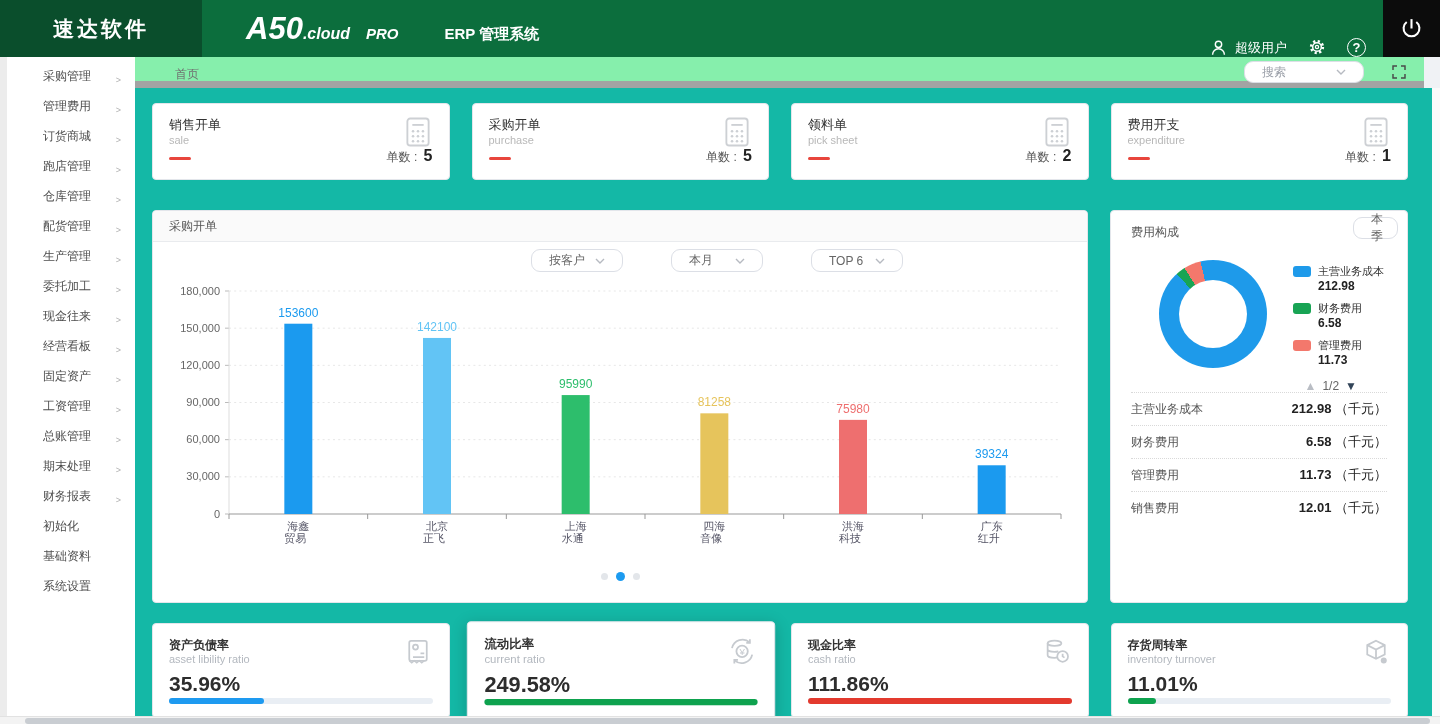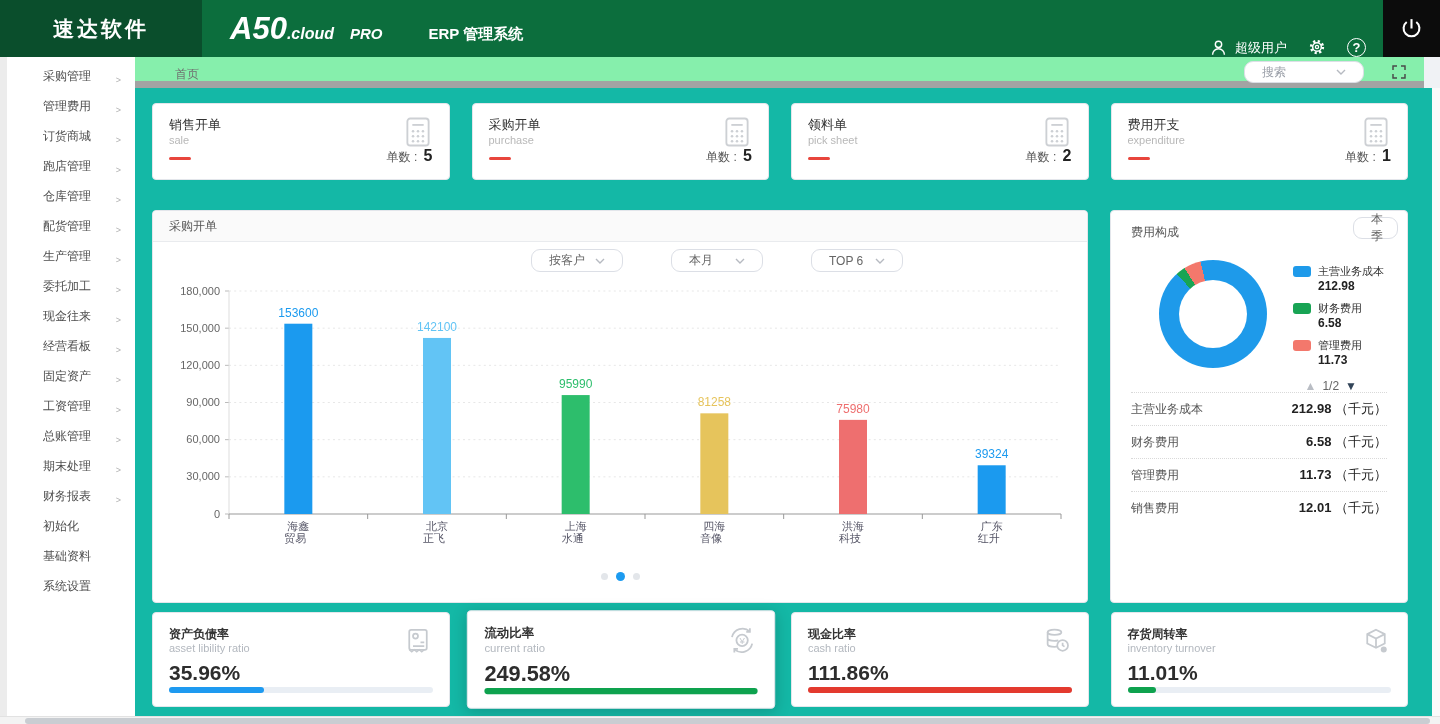--- a/index.html
+++ b/index.html
@@ -2,21 +2,21 @@
 <html><head>
 <meta charset="utf-8">
 <style>
   *{margin:0;padding:0;box-sizing:border-box}
   body{width:1440px;height:724px;font-family:"Liberation Sans","DejaVu Sans",sans-serif;background:#f0f2f5;overflow:hidden;position:relative}
   svg{display:block}
   
   #header{position:absolute;top:0;left:0;width:1440px;height:57px;background:#0c6e3d;display:flex;align-items:center;z-index:10}
   .logo-block{width:202px;height:100%;background:#0a4e2c;display:flex;align-items:center;justify-content:center}
   .logo-text{color:#fff;font-size:21px;font-weight:bold;letter-spacing:3px}
-  .brand{display:flex;align-items:baseline;color:#fff;margin-left:28px}
+  .brand{display:flex;align-items:baseline;color:#fff;margin-left:44px}
   .b-a50{font-size:31px;font-weight:bold;font-style:italic;line-height:1}
   .b-cloud{font-size:16px;font-weight:bold;font-style:italic}
   .b-pro{font-size:15px;font-weight:bold;font-style:italic;margin-left:16px}
   .b-sys{font-size:15px;font-weight:bold;margin-left:46px}
   .h-right{margin-left:auto;display:flex;align-items:flex-end;height:100%}
   .user{display:flex;align-items:center;gap:7px;color:#fff;font-size:13px;cursor:pointer}
   .hicon{margin-left:20px;cursor:pointer}
   .help{width:19px;height:19px;border:1.6px solid #fff;border-radius:50%;color:#fff;font-size:13px;font-weight:bold;display:flex;align-items:center;justify-content:center}
   .power{width:57px;height:57px;margin-left:17px;background:#0c0c0c;display:flex;align-items:center;justify-content:center;cursor:pointer}
   
@@ -64,21 +64,21 @@
   .leg-val{font-size:12px;font-weight:bold;color:#222;margin-left:25px;margin-top:1px;line-height:1.15}
   .pager{position:absolute;top:168px;right:50px;display:flex;align-items:center;gap:6px;font-size:12px;color:#666}
   .pg-up{color:#b9bdc4;font-size:12px;cursor:pointer}
   .pg-down{color:#324458;font-size:12px;cursor:pointer}
   .explist{position:absolute;top:181px;left:20px;right:20px}
   .exp-row{height:33px;display:flex;align-items:center;justify-content:space-between;border-top:1px dotted #d9d9d9}
   .exp-row-label{font-size:12px;color:#555}
   .exp-row-val{font-size:13px;color:#222}
   .exp-row-val b{font-weight:bold}
   
-  #kpirow{position:absolute;top:524px;left:17px;width:1256px;height:95px;display:grid;grid-template-columns:repeat(4,1fr);gap:22px}
+  #kpirow{position:absolute;top:535px;left:17px;width:1256px;height:95px;display:grid;grid-template-columns:repeat(4,1fr);gap:22px}
   .kpi-title{position:absolute;top:13px;left:16px;font-size:12px;color:#333;font-weight:bold}
   .kpi-sub{position:absolute;top:29px;left:16px;font-size:11px;color:#b3b8bf}
   .kpi-val{position:absolute;top:48px;left:16px;font-size:21px;font-weight:bold;color:#2d2d2d}
   .kpi-bar{position:absolute;left:16px;right:16px;bottom:13px;height:6px;border-radius:3px;background:#e9eef4}
   .kpi-fill{height:100%;border-radius:3px}
   .kpi-icon{position:absolute;top:13px;right:16px}
   .kpi-card.elevated{box-shadow:0 3px 14px rgba(0,0,0,.18);transform:scale(1.035);z-index:3}
   
   #hscroll{position:absolute;left:0;right:0;bottom:0;height:8px;background:#f3f3f3;border-top:1px solid #e2e2e2;z-index:20}
   #hthumb{position:absolute;left:25px;top:1px;height:6px;width:1405px;background:#c9cdd2;border-radius:3px}

